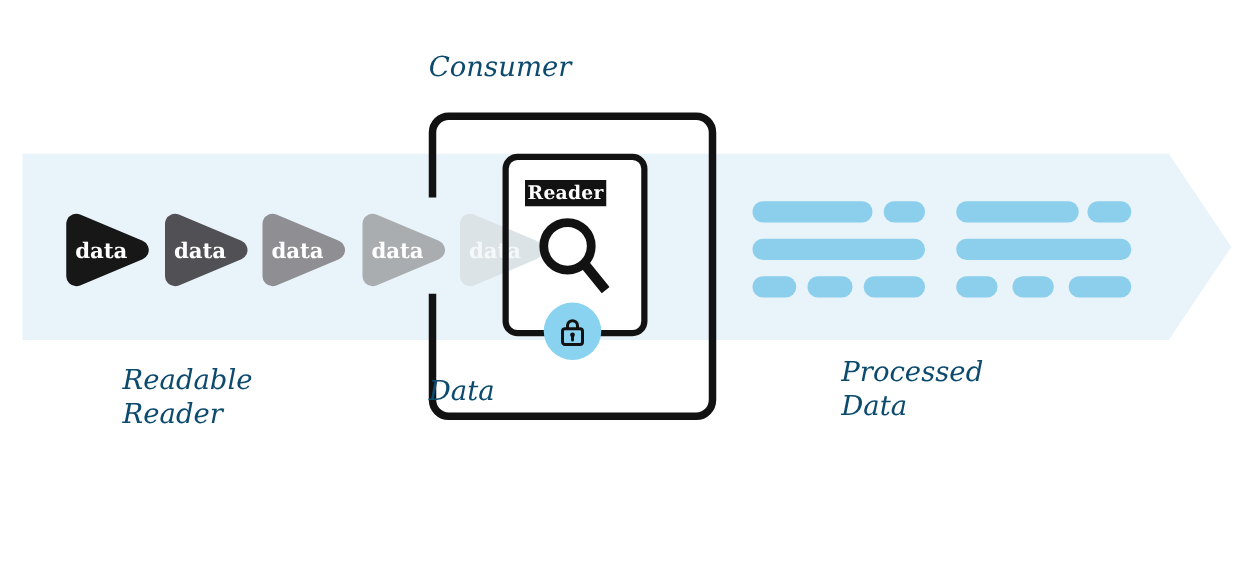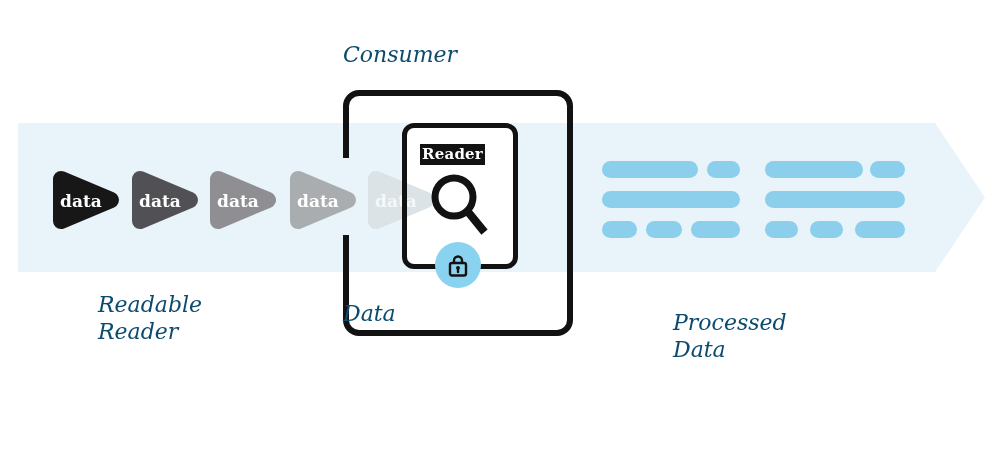--- a/index.html
+++ b/index.html
@@ -138,21 +138,21 @@
     font-size: 22px;
     line-height: 27px;
     color: #0c4a6e;
     text-align: left;
     z-index: 7;
     white-space: nowrap;
   }
   .caption-consumer { left: 343px; width: 230px; top: 41px; }
   .caption-lock     { left: 343px; width: 230px; top: 300px; }
   .caption-readable { left: 98px;  width: 160px; top: 291px; }
-  .caption-processed{ left: 673px; width: 160px; top: 309px; }
+  .caption-processed{ left: 673px; width: 160px; top: 285px; }
 </style>
 </head>
 <body>
 
 <div class="canvas">
 
   <svg class="band-svg" width="1000" height="452" viewBox="0 0 1000 452">
     <path d="M18 123 H935 L985 197.5 L935 272 H18 Z"></path>
   </svg>
 

